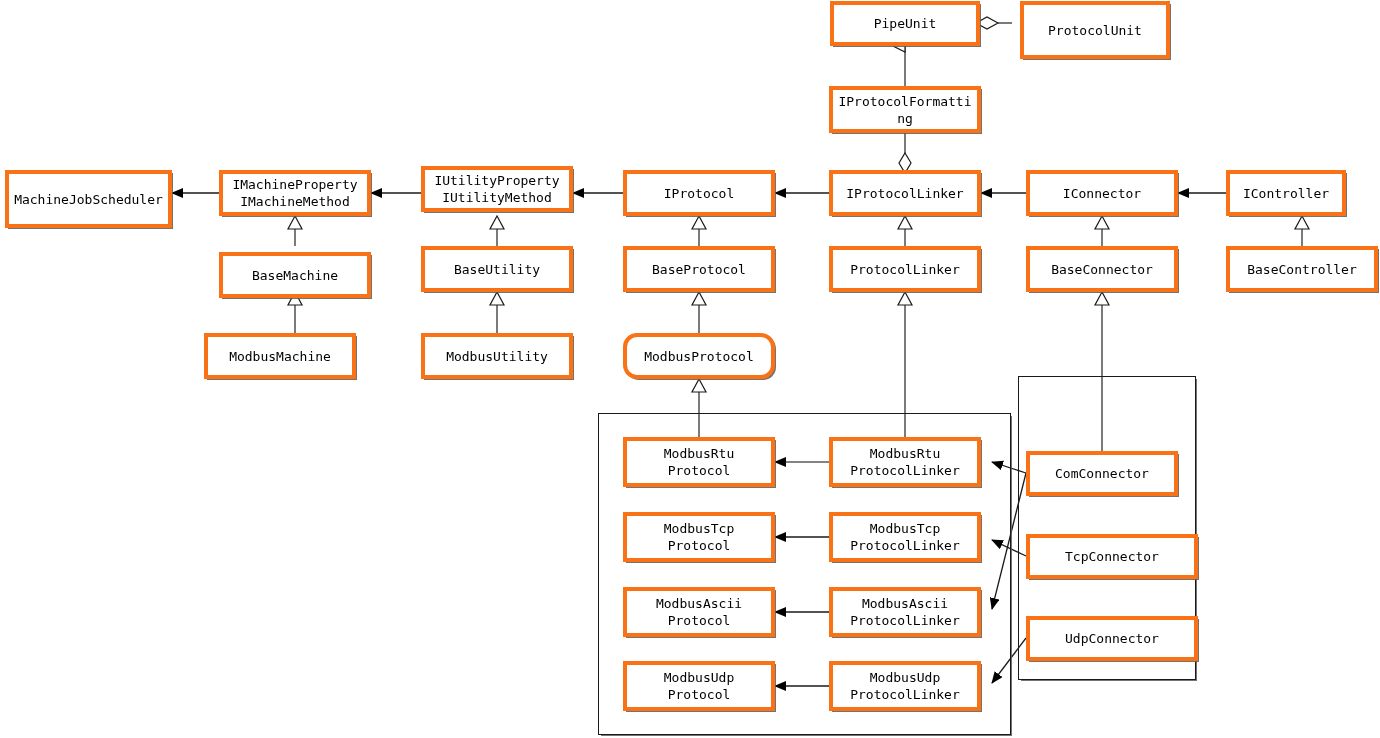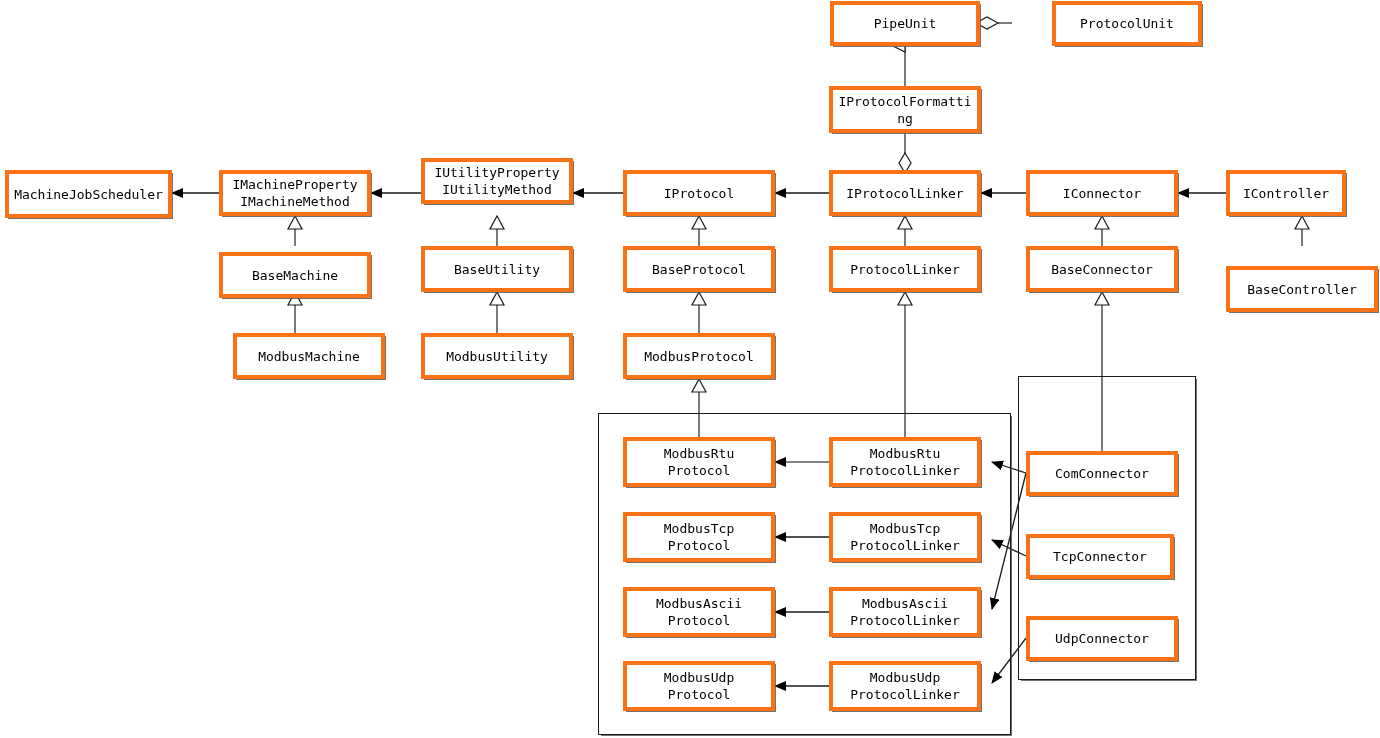--- a/index.html
+++ b/index.html
@@ -182,39 +182,39 @@
     </g>
   </svg>
 
   <div class="group-box" style="left:598px; top:413px; width:413px; height:322px;"></div>
   <div class="group-box" style="left:1018px; top:376px; width:178px; height:304px;"></div>
 
   <div class="node" style="left:830px; top:1px; width:150px; height:45px;">
     <span>PipeUnit</span>
   </div>
 
-  <div class="node" style="left:1052px; top:1px; width:150px; height:45px;">
+  <div class="node" style="left:1020px; top:1px; width:150px; height:58px;">
     <span>ProtocolUnit</span>
   </div>
 
   <div class="node" style="left:829px; top:86px; width:152px; height:47px;">
     <span>IProtocolFormatti
 ng</span>
   </div>
 
-  <div class="node" style="left:5px; top:170px; width:167px; height:48px;">
+  <div class="node" style="left:5px; top:170px; width:167px; height:58px;">
     <span>MachineJobScheduler</span>
   </div>
 
   <div class="node" style="left:219px; top:170px; width:152px; height:46px;">
     <span>IMachineProperty
 IMachineMethod</span>
   </div>
 
-  <div class="node" style="left:421px; top:158px; width:152px; height:46px;">
+  <div class="node" style="left:421px; top:166px; width:152px; height:46px;">
     <span>IUtilityProperty
 IUtilityMethod</span>
   </div>
 
   <div class="node" style="left:623px; top:170px; width:152px; height:46px;">
     <span>IProtocol</span>
   </div>
 
   <div class="node" style="left:829px; top:170px; width:152px; height:46px;">
     <span>IProtocolLinker</span>
@@ -241,33 +241,33 @@
   </div>
 
   <div class="node" style="left:829px; top:246px; width:152px; height:46px;">
     <span>ProtocolLinker</span>
   </div>
 
   <div class="node" style="left:1026px; top:246px; width:152px; height:46px;">
     <span>BaseConnector</span>
   </div>
 
-  <div class="node" style="left:1226px; top:246px; width:152px; height:46px;margin-top:20px;">
+  <div class="node" style="left:1226px; top:246px; width:152px; height:46px;">
     <span>BaseController</span>
   </div>
 
-  <div class="node" style="left:233px; top:333px; width:152px; height:46px;">
+  <div class="node" style="left:204px; top:333px; width:152px; height:46px;">
     <span>ModbusMachine</span>
   </div>
 
   <div class="node" style="left:421px; top:333px; width:152px; height:46px;">
     <span>ModbusUtility</span>
   </div>
 
-  <div class="node" style="left:623px; top:333px; width:152px; height:46px;">
+  <div class="node" style="left:623px; top:333px; width:152px; height:46px;border-radius:14px;">
     <span>ModbusProtocol</span>
   </div>
 
   <div class="node" style="left:623px; top:437px; width:152px; height:50px;">
     <span>ModbusRtu
 Protocol</span>
   </div>
 
   <div class="node" style="left:829px; top:437px; width:152px; height:50px;">
     <span>ModbusRtu
@@ -301,21 +301,21 @@
 
   <div class="node" style="left:829px; top:661px; width:152px; height:50px;">
     <span>ModbusUdp
 ProtocolLinker</span>
   </div>
 
   <div class="node" style="left:1026px; top:451px; width:152px; height:45px;">
     <span>ComConnector</span>
   </div>
 
-  <div class="node" style="left:1026px; top:534px; width:148px; height:45px;justify-content:center;">
+  <div class="node" style="left:1026px; top:534px; width:172px; height:45px;justify-content:center;">
     <span>TcpConnector</span>
   </div>
 
-  <div class="node" style="left:1026px; top:616px; width:152px; height:45px;">
+  <div class="node" style="left:1026px; top:616px; width:172px; height:45px;">
     <span>UdpConnector</span>
   </div>
 
 </div>
 
 </body></html>

